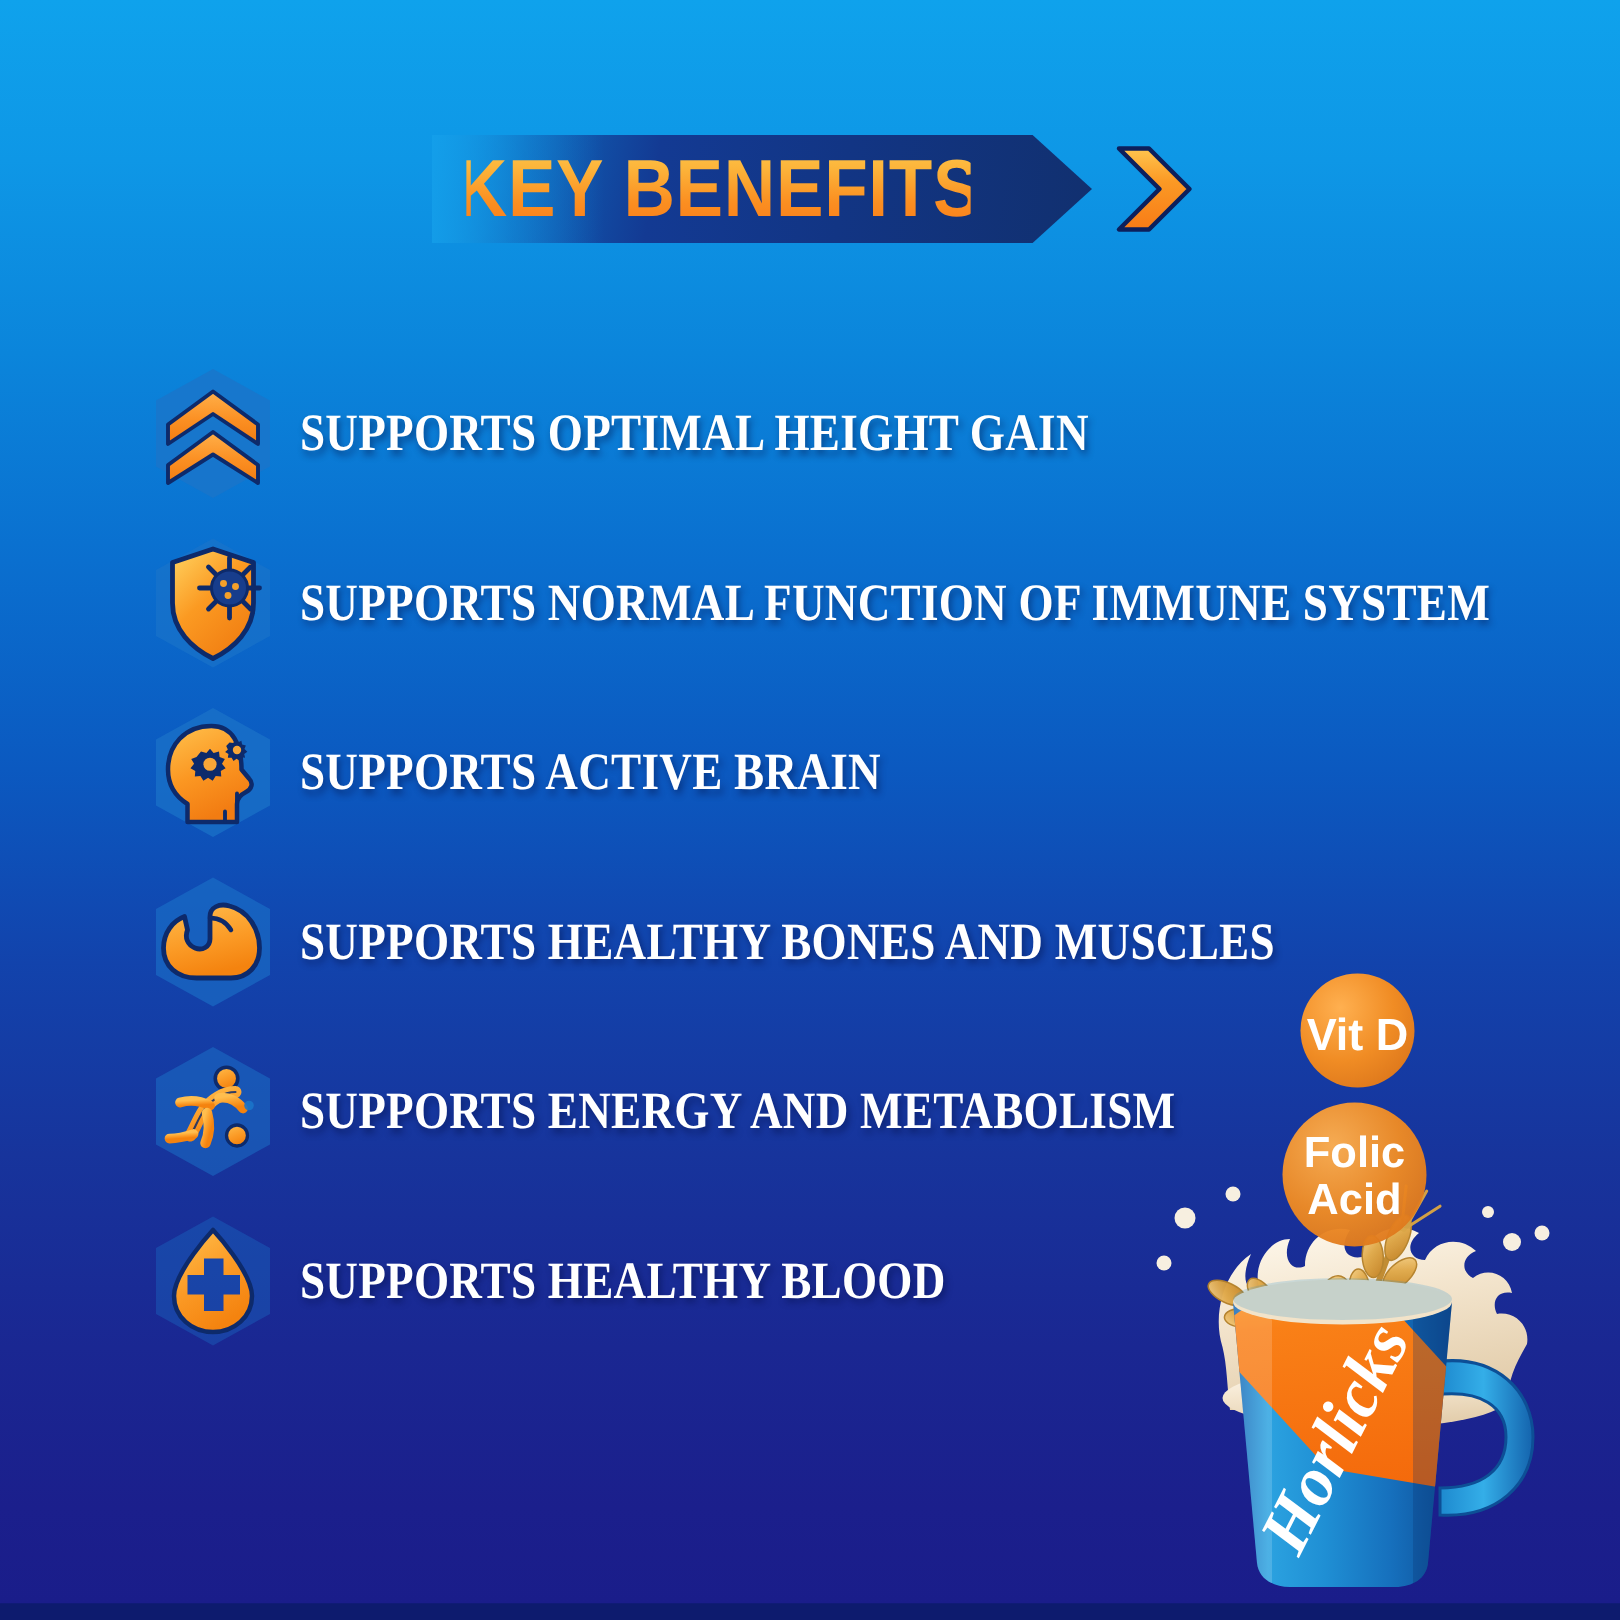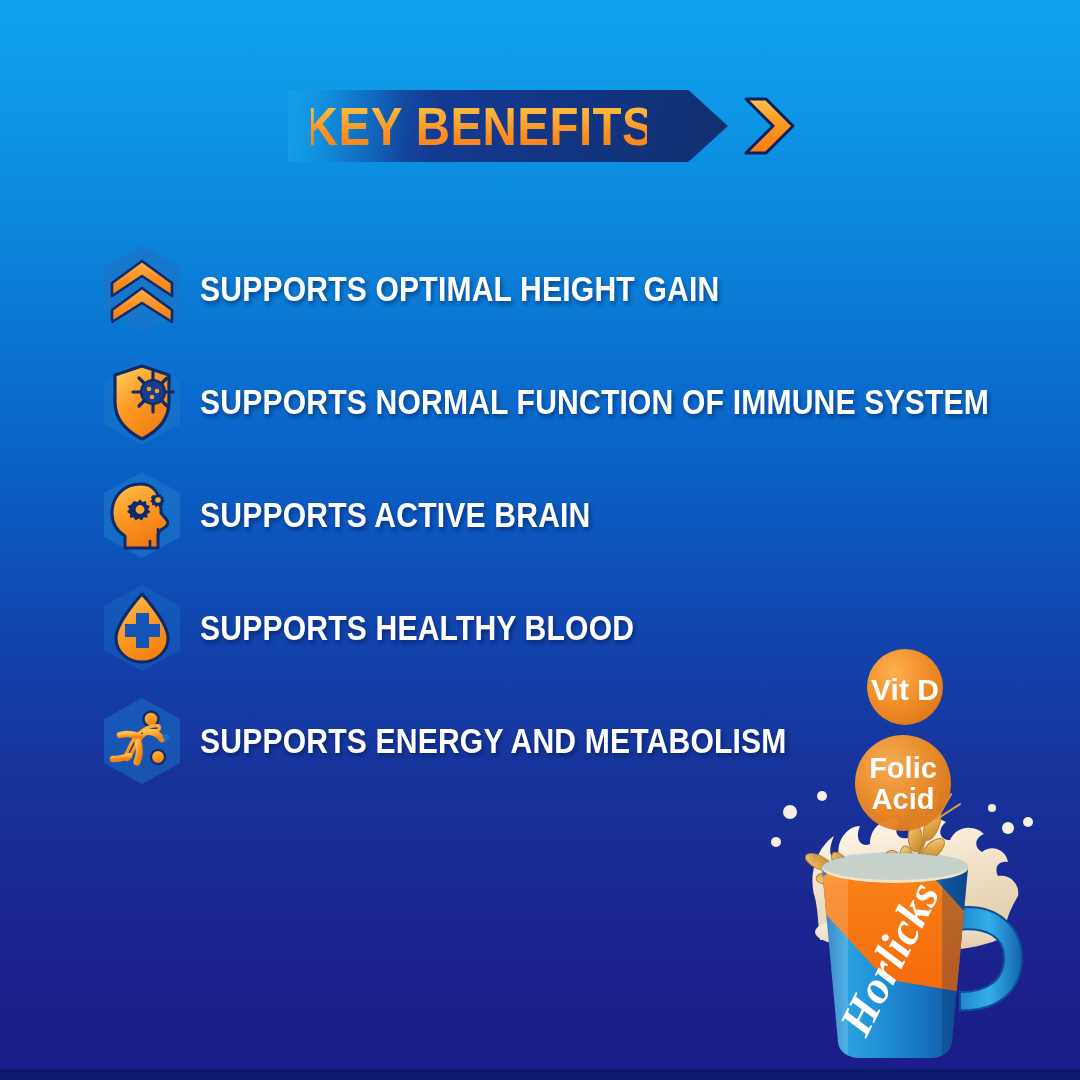--- a/index.html
+++ b/index.html
@@ -90,20 +90,21 @@
     position: absolute;
     left: 0;
     top: 232px;
     width: 1080px;
   }
   .benefit-row {
     position: relative;
     height: 113px;
     display: flex;
     align-items: center;
+    font-family: Liberation Serif, serif;
   }
   .benefit-icon-wrap {
     position: relative;
     width: 92px;
     height: 92px;
     margin-left: 96px;
     flex: 0 0 auto;
   }
   .benefit-icon-wrap svg {
     display: block;
@@ -239,40 +240,38 @@
             <path d="M57 26 l2.5.4 1.3-2.2 1.8 1.8 2.3-1.1 .5 2.5 2.5.6-.9 2.4 1.9 1.7-2.1 1.5 .6 2.5
                      -2.5-.2-1.1 2.3-2.1-1.4-2 1.5-1.3-2.2-2.5 .1 .4-2.5-2.2-1.3 1.8-1.8-1.1-2.3z"></path>
             <circle cx="62" cy="31" r="2.8" fill="#f9a637"></circle>
           </g>
           <path d="M62 60 l0 8 M54 79 l0 -7" stroke="#0d2a6b" stroke-width="2.6" fill="none" stroke-linecap="round"></path>
         </svg>
       </div>
       <div class="benefit-text">SUPPORTS ACTIVE BRAIN</div>
     </div>
 
-
-    <div class="benefit-row">
-      <div class="benefit-icon-wrap">
-        <svg viewBox="0 0 92 92">
-          <defs>
-            <linearGradient id="gOr6" x1="0" y1="0" x2="0.5" y2="1">
-              <stop offset="0%" stop-color="#ffc14e"></stop>
-              <stop offset="55%" stop-color="#fb9a25"></stop>
+    <div class="benefit-row">
+      <div class="benefit-icon-wrap">
+        <svg viewBox="0 0 92 92">
+          <defs>
+            <linearGradient id="gOr4" x1="0" y1="0" x2="0.3" y2="1">
+              <stop offset="0%" stop-color="#ffbd4e"></stop>
+              <stop offset="60%" stop-color="#fb9a25"></stop>
               <stop offset="100%" stop-color="#f4830f"></stop>
             </linearGradient>
-            <mask id="mCross">
-              <rect x="0" y="0" width="92" height="92" fill="#fff"></rect>
-              <path d="M40 31 h13 v11 h11 v13 h-11 v11 h-13 v-11 h-11 v-13 h11 z" fill="#000"></path>
-            </mask>
-          </defs>
-          <polygon points="46,3 84,24 84,68 46,89 8,68 8,24" fill="#1b74c9" opacity="0.34"></polygon>
-          <path d="M46 12 C46 12 72 40 72 56 C72 70 60 80 46 80 C32 80 20 70 20 56 C20 40 46 12 46 12 Z" fill="url(#gOr6)" stroke="#0d2a6b" stroke-width="3" stroke-linejoin="round" mask="url(#mCross)"></path>
-        </svg>
-      </div>
-      <div class="benefit-text">SUPPORTS HEALTHY BLOOD</div>
+          </defs>
+          <polygon points="46,3 84,24 84,68 46,89 8,68 8,24" fill="#1b74c9" opacity="0.58"></polygon>
+          <path d="M27 29 C19 32 13 40 13 50 C13 62 22 70 35 70 L58 70
+                   C69 70 77 62 77 50 C77 37 69 25 57 22
+                   C50 20 44 23 44 29 L44 44 C44 49 39 52 34 50 C29 48 27 43 29 38 Z" fill="url(#gOr4)" stroke="#0d2a6b" stroke-width="3.2" stroke-linejoin="round"></path>
+          <path d="M44 30 C50 30 55 33 58 38" stroke="#0d2a6b" stroke-width="3" fill="none" stroke-linecap="round"></path>
+        </svg>
+      </div>
+      <div class="benefit-text">SUPPORTS HEALTHY BONES AND MUSCLES</div>
     </div>
 
     <div class="benefit-row">
       <div class="benefit-icon-wrap">
         <svg viewBox="0 0 92 92">
           <defs>
             <linearGradient id="gOr5" x1="0" y1="0" x2="0.4" y2="1">
               <stop offset="0%" stop-color="#ffbe4e"></stop>
               <stop offset="60%" stop-color="#fb9a25"></stop>
               <stop offset="100%" stop-color="#f4830f"></stop>
@@ -284,20 +283,41 @@
           <path d="M61 33 C53 33 45 38 40 45 C36 51 34 57 31 62" stroke="#0d2a6b" stroke-width="1.4" fill="none" stroke-linecap="round" opacity="0.85"></path>
           <path d="M44 42 C38 39 31 38 24 40" stroke="url(#gOr5)" stroke-width="6.5" fill="none" stroke-linecap="round"></path>
           <path d="M50 37 C56 36 62 39 66 44" stroke="url(#gOr5)" stroke-width="6.5" fill="none" stroke-linecap="round"></path>
           <path d="M42 47 C44 54 44 60 41 67" stroke="url(#gOr5)" stroke-width="7" fill="none" stroke-linecap="round"></path>
           <path d="M33 61 C27 63 22 64 17 64" stroke="url(#gOr5)" stroke-width="6.5" fill="none" stroke-linecap="round"></path>
           <circle cx="62" cy="62" r="7" fill="url(#gOr5)" stroke="#0d2a6b" stroke-width="2.2"></circle>
           <circle cx="70" cy="42" r="3.2" fill="#1b74c9" opacity="0.9"></circle>
         </svg>
       </div>
       <div class="benefit-text">SUPPORTS ENERGY AND METABOLISM</div>
+    </div>
+
+    <div class="benefit-row">
+      <div class="benefit-icon-wrap">
+        <svg viewBox="0 0 92 92">
+          <defs>
+            <linearGradient id="gOr6" x1="0" y1="0" x2="0.5" y2="1">
+              <stop offset="0%" stop-color="#ffc14e"></stop>
+              <stop offset="55%" stop-color="#fb9a25"></stop>
+              <stop offset="100%" stop-color="#f4830f"></stop>
+            </linearGradient>
+            <mask id="mCross">
+              <rect x="0" y="0" width="92" height="92" fill="#fff"></rect>
+              <path d="M40 31 h13 v11 h11 v13 h-11 v11 h-13 v-11 h-11 v-13 h11 z" fill="#000"></path>
+            </mask>
+          </defs>
+          <polygon points="46,3 84,24 84,68 46,89 8,68 8,24" fill="#1b74c9" opacity="0.34"></polygon>
+          <path d="M46 12 C46 12 72 40 72 56 C72 70 60 80 46 80 C32 80 20 70 20 56 C20 40 46 12 46 12 Z" fill="url(#gOr6)" stroke="#0d2a6b" stroke-width="3" stroke-linejoin="round" mask="url(#mCross)"></path>
+        </svg>
+      </div>
+      <div class="benefit-text">SUPPORTS HEALTHY BLOOD</div>
     </div>
 
   </div>
 
   <div id="product-visual">
     <svg viewBox="0 0 320 440" width="320" height="440">
       <defs>
         <radialGradient id="gBadge" cx="0.35" cy="0.3" r="0.85">
           <stop offset="0%" stop-color="#ffb050"></stop>
           <stop offset="55%" stop-color="#f08c24"></stop>

